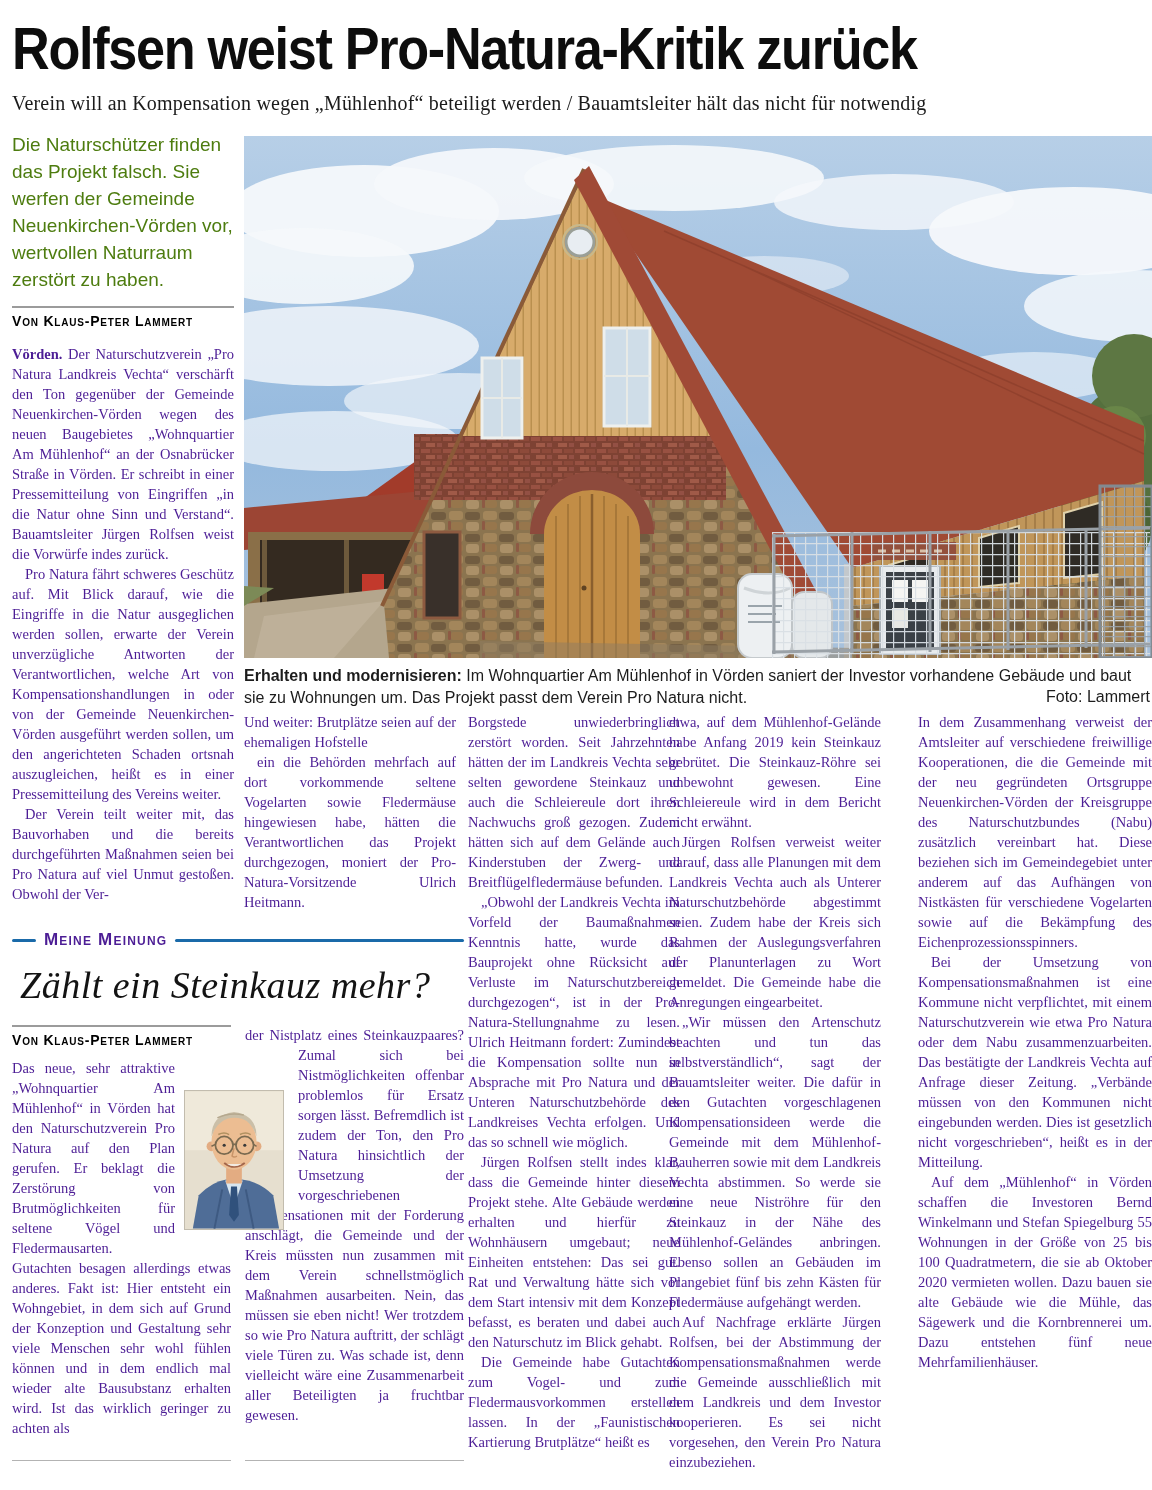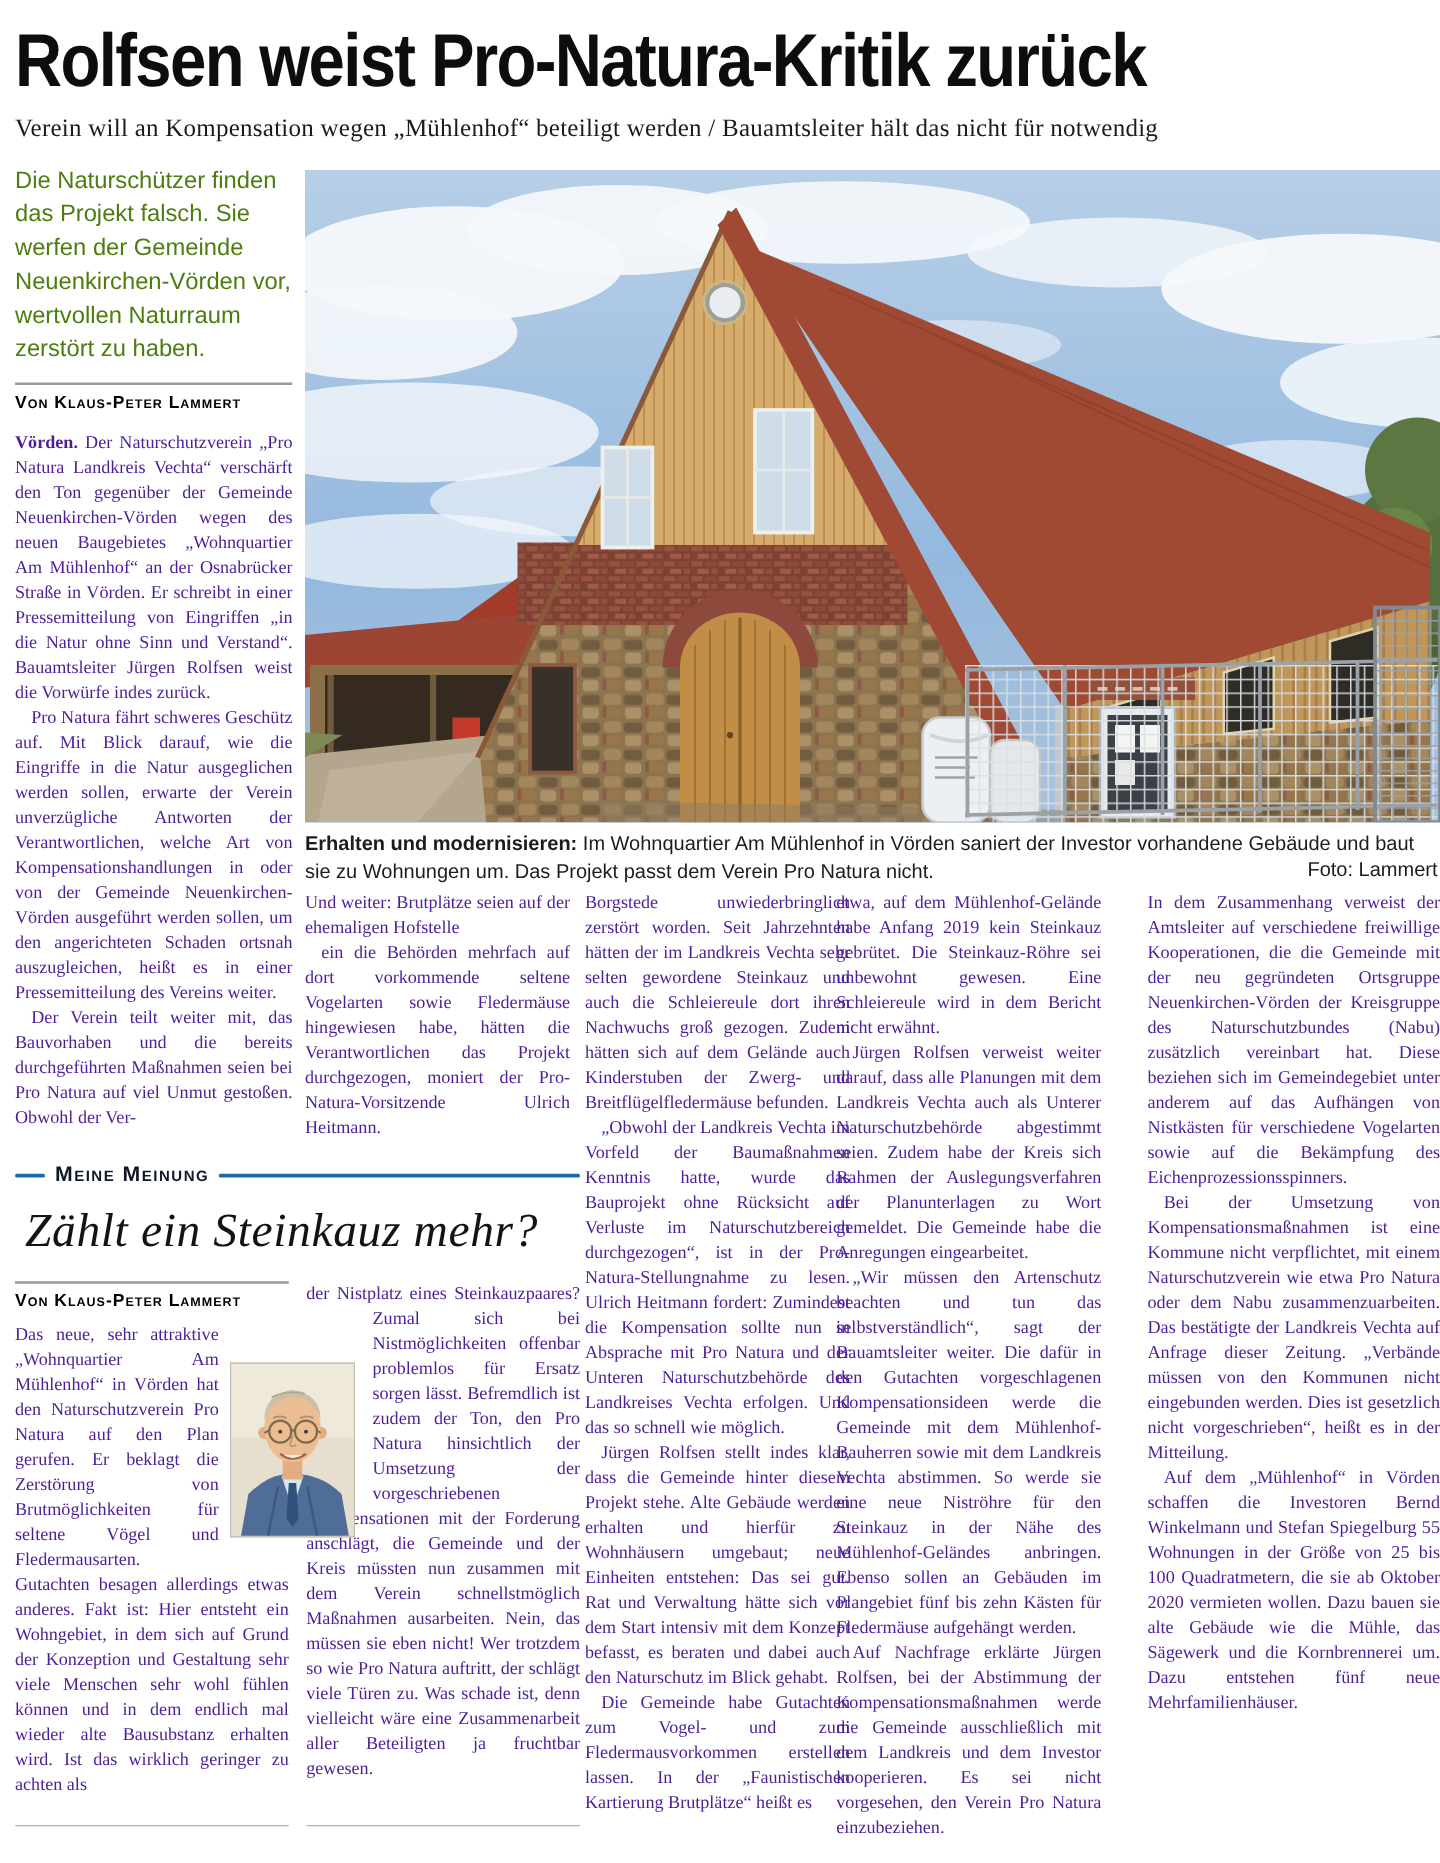--- a/index.html
+++ b/index.html
@@ -40,21 +40,21 @@
   .c4{left:669px;width:212px;}
   .c5{left:918px;width:234px;}
 
   
   .opinion{position:absolute;left:12px;top:930px;width:452px;height:552px;}
   .kicker-row{display:flex;align-items:center;gap:8px;}
   .kseg{height:3px;background:#1a6aa9;border-radius:2px;}
   .k1{width:24px;}
   .k2{flex:1;}
   .kicker{font-family:"Liberation Sans",sans-serif;font-variant:small-caps;font-weight:700;
-          font-size:17px;letter-spacing:1.2px;color:#0f172a;white-space:nowrap;text-align:right;}
+          font-size:17px;letter-spacing:1.2px;color:#4c1d95;white-space:nowrap;text-align:right;}
   .ophead{margin:13px 0 0 8px;font-family:"Liberation Serif",serif;font-style:italic;font-weight:400;
           font-size:38px;color:#131313;letter-spacing:.5px;}
   .op-cols{display:flex;gap:14px;margin-top:18px;}
   .op-col{width:219px;}
   .op-col .byline-block{margin-bottom:10px;}
   .spacer-r{float:right;width:56px;height:190px;}
   .spacer-l{float:left;width:48px;height:150px;margin-right:5px;}
   .portrait{position:absolute;left:172px;top:160px;width:100px;height:140px;
             border:1px solid #c2bcae;box-sizing:border-box;background:#e6dfcf;}
   .op-rules{position:absolute;left:0;top:530px;width:452px;display:flex;gap:14px;}

